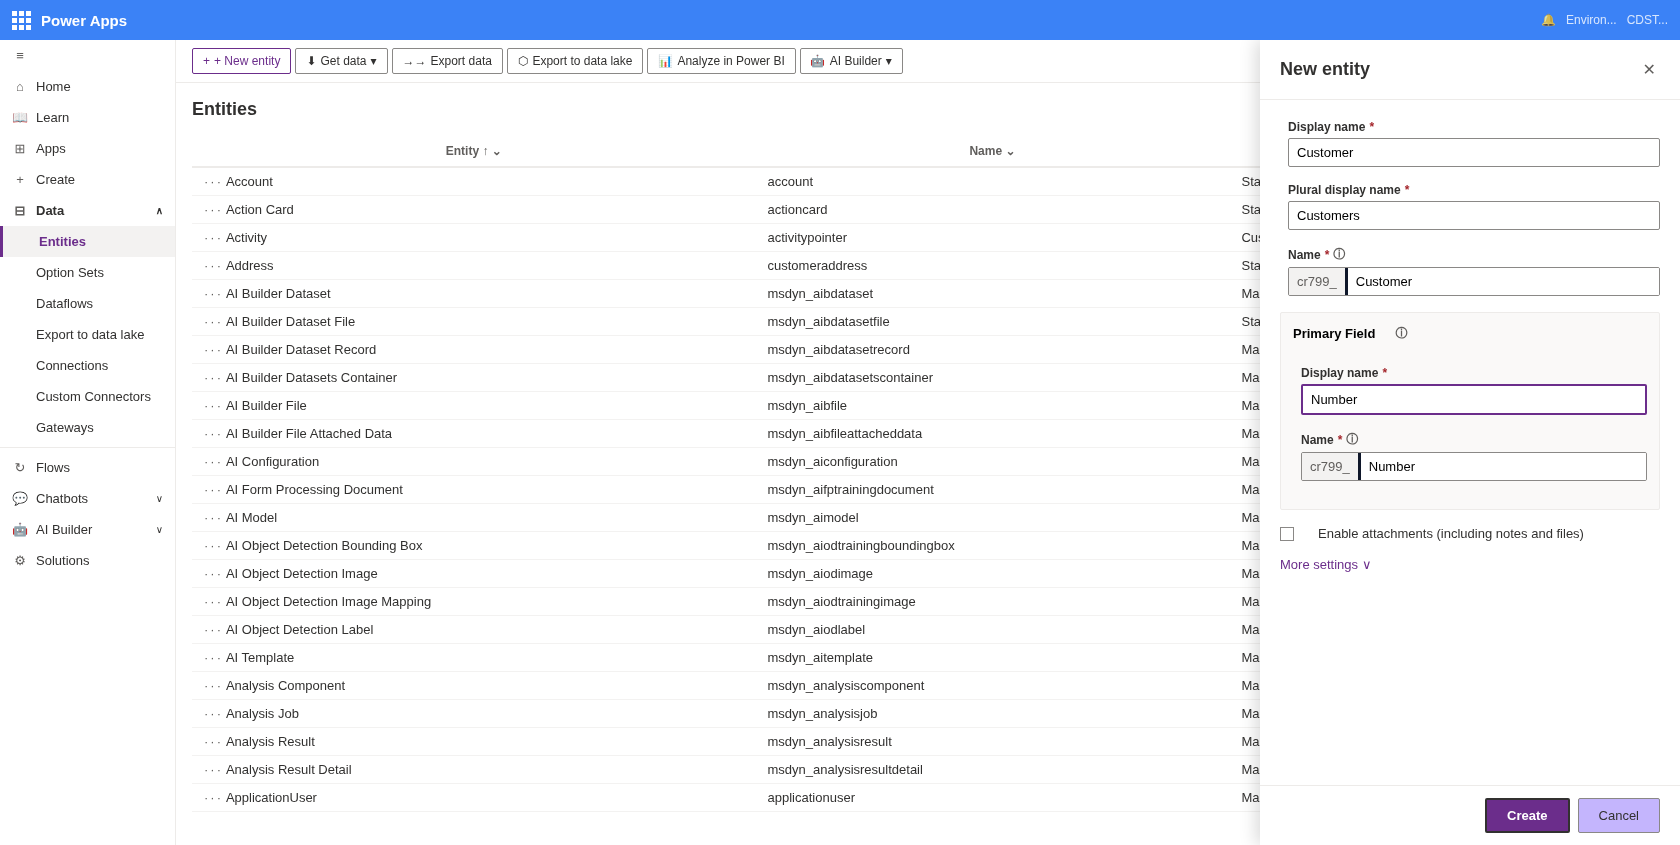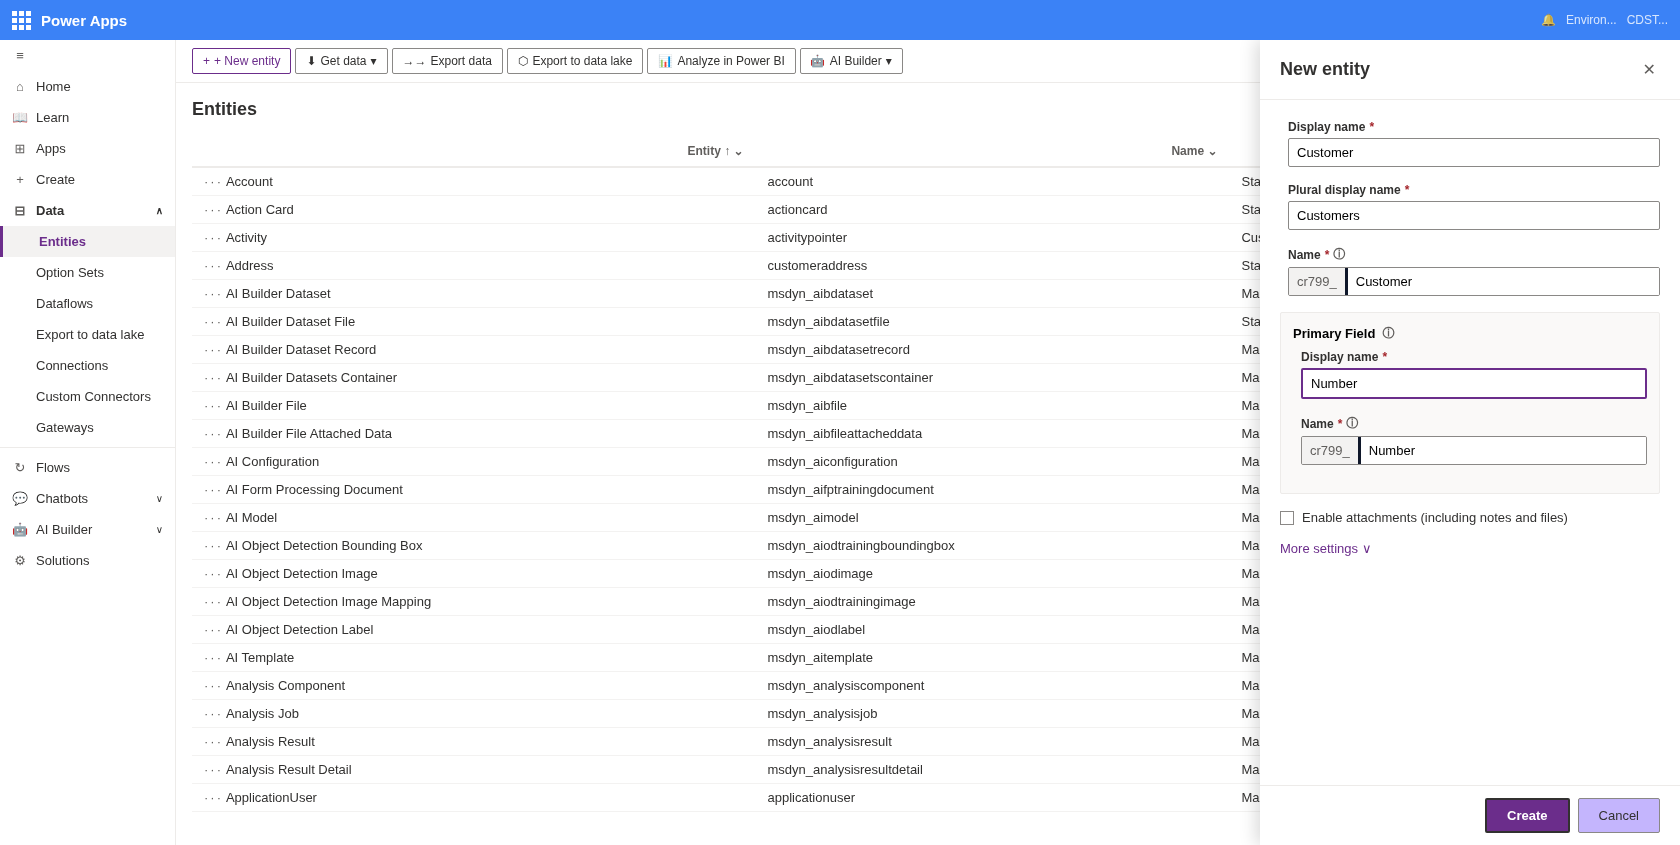--- a/index.html
+++ b/index.html
@@ -86,21 +86,21 @@
 
     
     .table-container {
       flex: 1;
       overflow-y: auto;
       padding: 16px;
     }
     .table-title { font-size: 18px; font-weight: 600; color: #323130; margin-bottom: 16px; }
     .data-table { width: 100%; border-collapse: collapse; }
     .data-table th {
-      text-align: right;
+      text-align: center;
       padding: 8px 12px;
       font-size: 12px;
       font-weight: 600;
       color: #605e5c;
       border-bottom: 2px solid #edebe9;
       cursor: pointer;
       margin-top: 20px;
     }
     .data-table td {
       padding: 6px 12px;
@@ -161,21 +161,21 @@
       white-space: nowrap;
     }
     .form-input-inner {
       flex: 1;
       padding: 6px 8px;
       border: none;
       outline: none;
       font-size: 13px;
     }
     .info-icon { color: #605e5c; font-size: 12px; cursor: pointer; }
-    .checkbox-row { display: flex; align-items: flex-start; gap: 8px; margin-bottom: 16px; }
+    .checkbox-row { display: flex; align-items: flex-start; gap: 24px; margin-bottom: 16px; }
     .checkbox-box { width: 14px; height: 14px; border: 1px solid #8a8886; background: white; flex-shrink: 0; margin-top: 1px; }
     .checkbox-label { font-size: 13px; color: #323130; }
     .more-settings { display: flex; align-items: center; gap: 4px; color: #6b2d8b; font-size: 13px; cursor: pointer; }
     .panel-footer {
       padding: 12px 20px;
       border-top: 1px solid #edebe9;
       display: flex;
       justify-content: flex-end;
       gap: 8px;
     }
@@ -198,21 +198,21 @@
       font-size: 13px;
       cursor: pointer;
     }
     .primary-field-section {
       background: #faf9f8;
       border: 1px solid #edebe9;
       border-radius: 2px;
       padding: 12px;
       margin-top: 8px;
     }
-    .primary-field-title { font-size: 13px; font-weight: 600; margin-bottom: 8px; display: flex; align-items: center; gap: 7px; }
+    .primary-field-title { font-size: 13px; font-weight: 600; margin-bottom: 24px; display: flex; align-items: center; gap: 20px; }
   </style>
 </head>
 <body>
 
 <div class="topbar">
   <div class="topbar-grid-icon">
     <span></span>
       <span></span>
       <span></span>
     <span></span>

